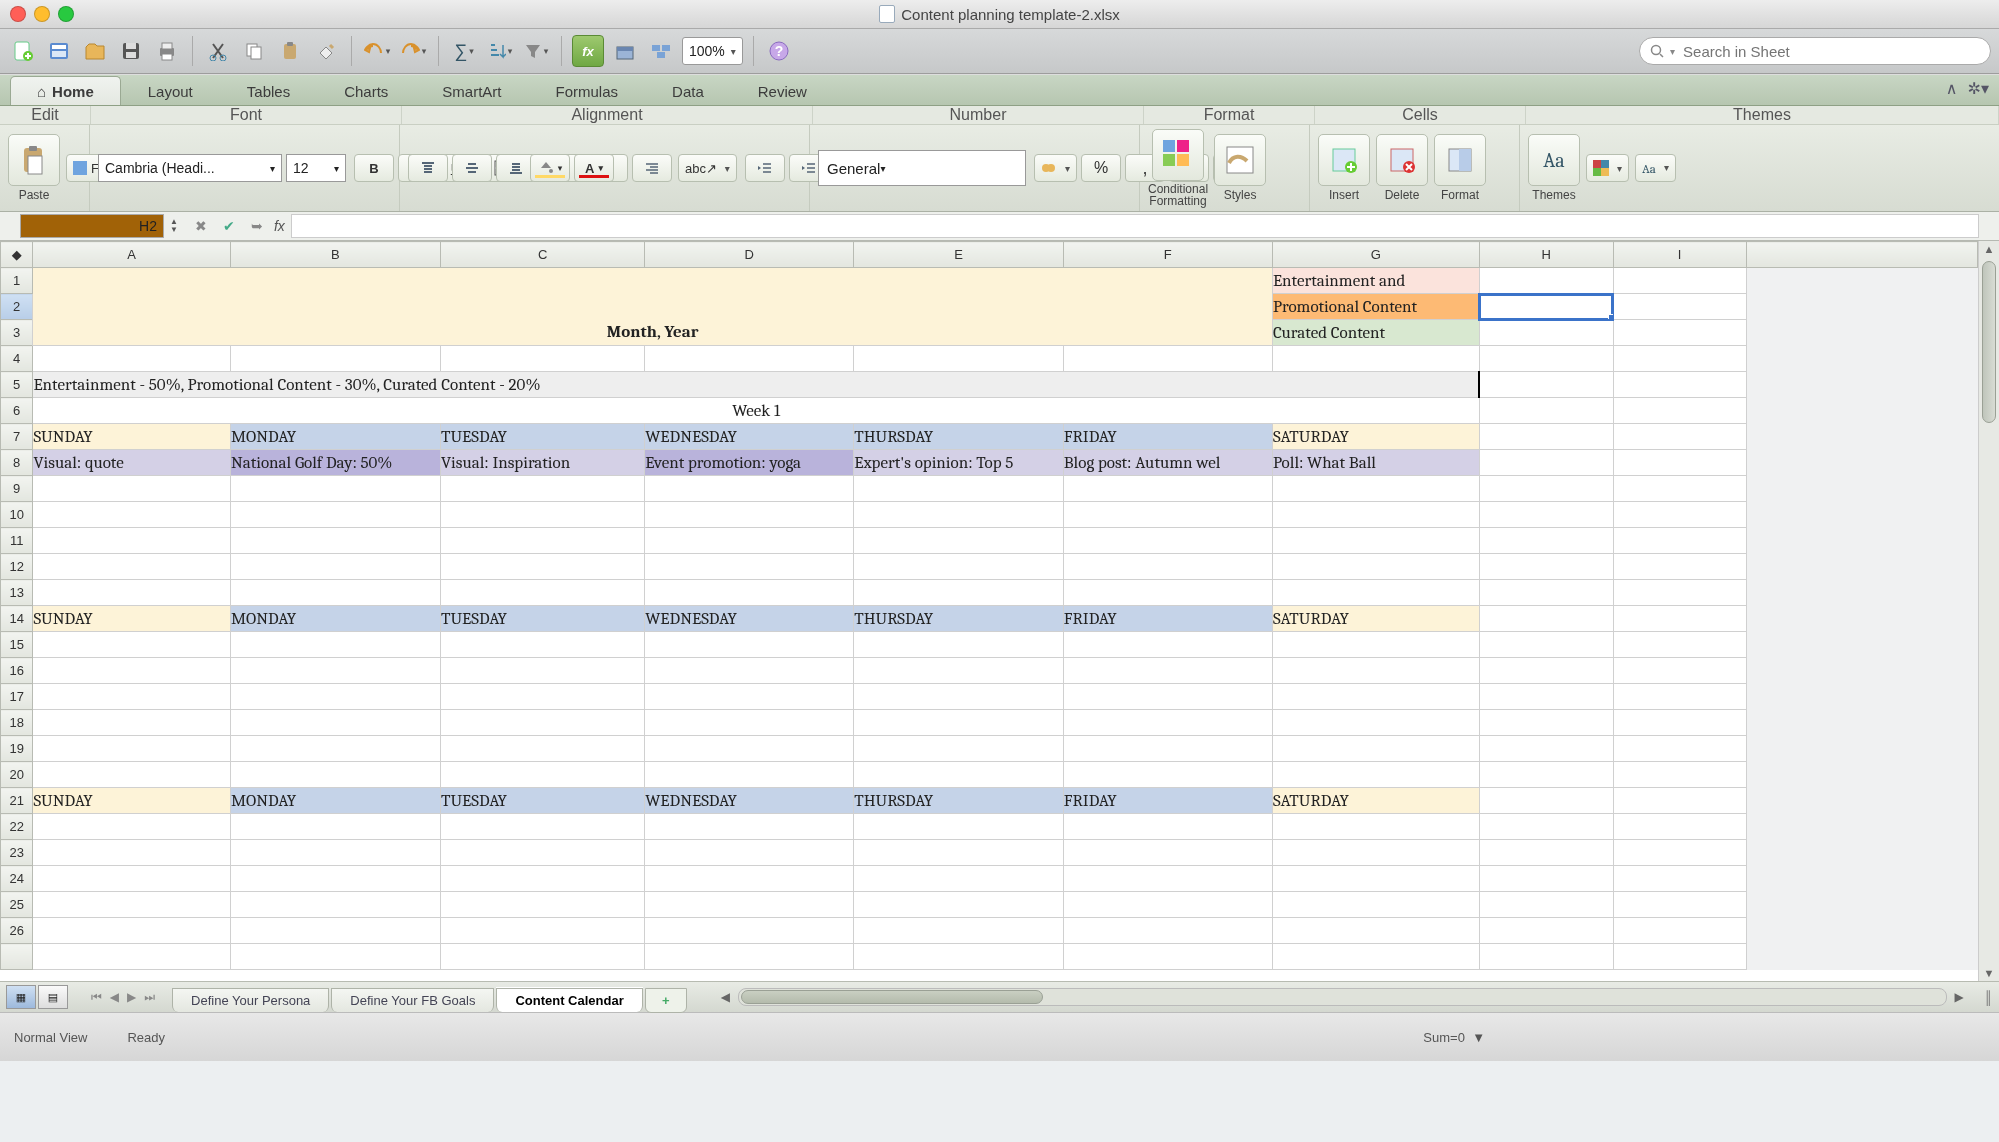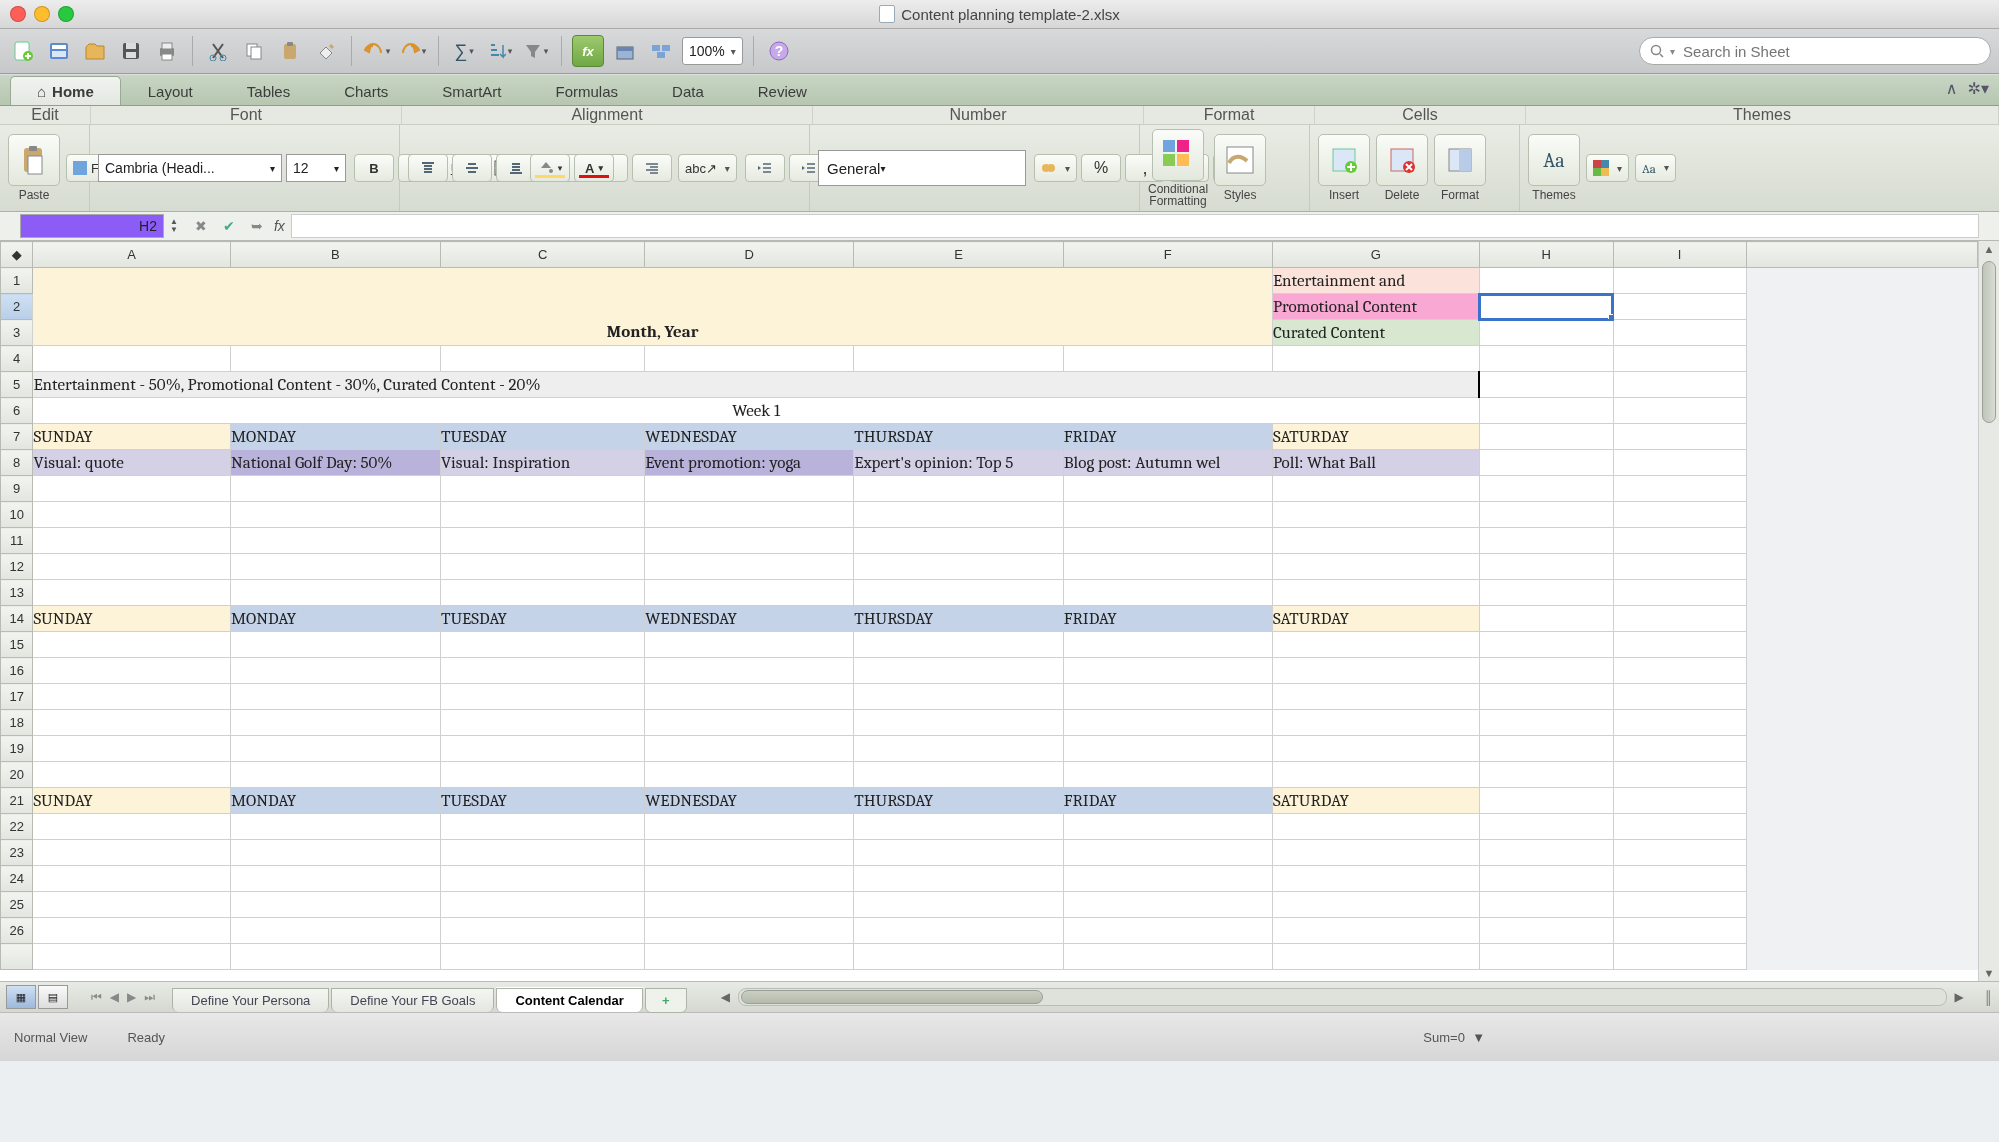--- a/index.html
+++ b/index.html
@@ -197,21 +197,21 @@
     height: 28px;
     background: #eef0ec;
     border-bottom: 1px solid #b6b9b2;
     display: flex;
     align-items: center;
     gap: 6px;
     padding-left: 20px;
     font-size: 14px;
   }
   .namebox {
-    width: 130px; height: 22px; background: #8b5cf6; border: 1px solid #aaa;
+    width: 130px; height: 22px; background: #a16207; border: 1px solid #aaa;
     display: flex; align-items: center; justify-content: flex-end; padding: 0 6px;
     font-family: Arial;
   }
   .stepper { display:flex;flex-direction:column;font-size:8px;color:#555;line-height:8px;margin-right:6px;}
   .fb-ico { width:22px;height:22px;display:inline-flex;align-items:center;justify-content:center;color:#888;border-radius:10px;}
   .fx-lbl { font-style: italic; color:#555;}
   .formula-input { flex:1; height:22px; background:#fff;border:1px solid #ccc;margin-right:20px;}
 
   
   .grid-wrap {
@@ -251,21 +251,21 @@
   th.corner { background:#e3e6df; width:36px;}
   th.rowhdr { width:36px; text-align:center;}
   th.colH { background: linear-gradient(#c9d6e8,#aebfda);}
   td { background:#fff; padding: 0 4px; }
   td.thickL { border-left: 2px solid #000; }
   td.thickR { border-right: 2px solid #000; }
   td.thickT { border-top: 2px solid #000; }
   td.thickB { border-bottom: 2px solid #000; }
   td.black-border { border:1px solid #000;}
   .legend-pink  { background:#fbe3dc; }
-  .legend-blue  { background:#f9a8d4;margin-left:44px; }
+  .legend-blue  { background:#fdba74;margin-left:44px; }
   .legend-green { background:#d8e8d0; }
   .header-cream { background:#fdf3d8; font-weight:bold; text-align:center;}
   .dayhdr-blue  { background:#c5d3e8; }
   .dayhdr-yellow{ background:#fdf3d8; }
   .purple { background:#d4d0e6; }
   .purple-dark { background:#b9b3db; }
   .grayrow { background:#eeeeee; }
   
   .active-cell {
     outline: 3px solid #3b73c9;

